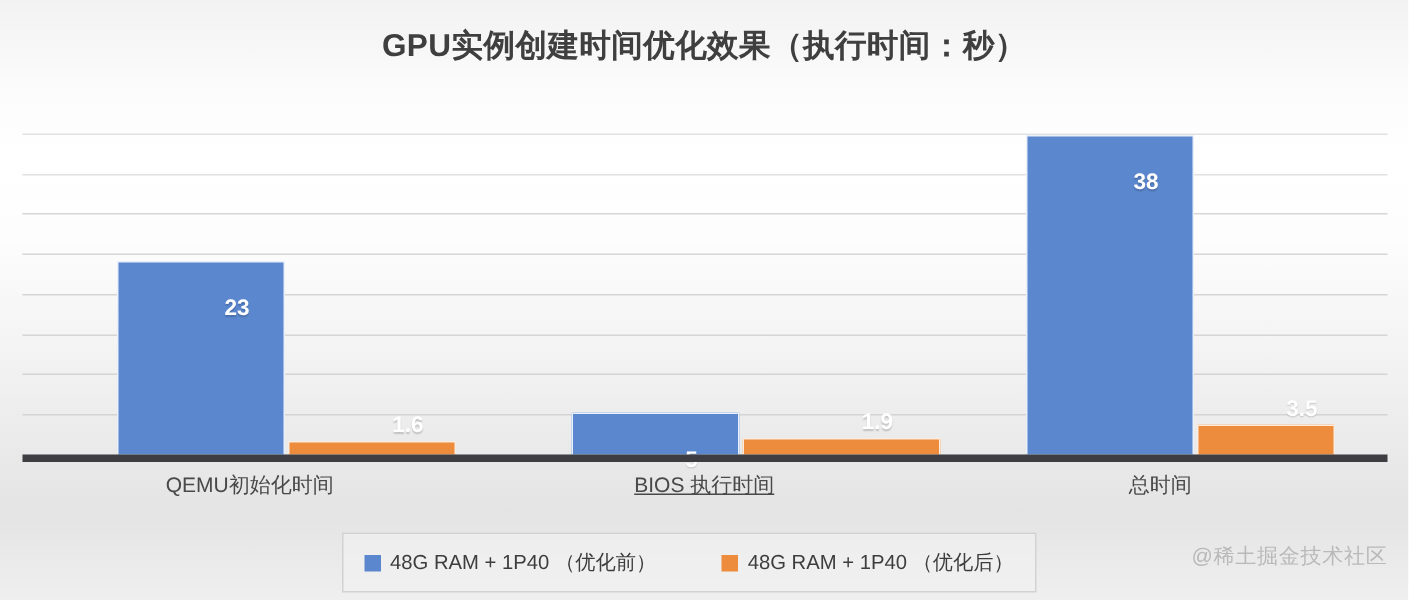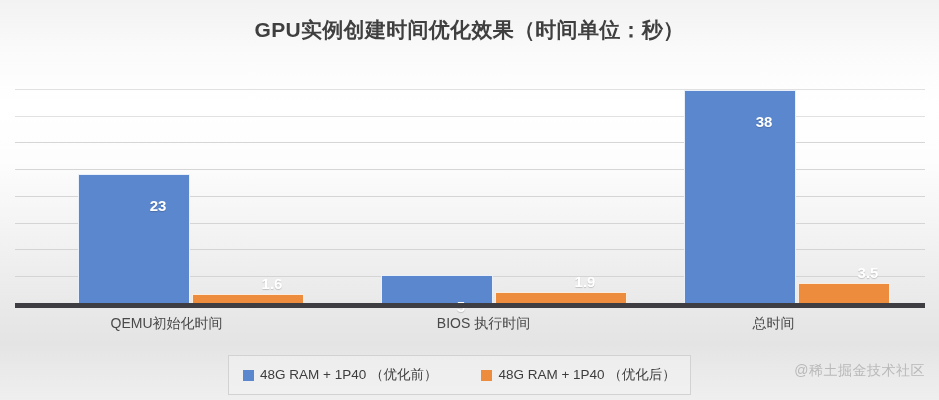--- a/index.html
+++ b/index.html
@@ -146,21 +146,21 @@
     color: #b9b9b9;
     white-space: nowrap;
     letter-spacing: 0.5px;
   }
 </style>
 </head>
 <body>
 
 <div id="chart-root">
 
-  <div id="chart-title">GPU实例创建时间优化效果（时间单位：秒）</div>
+  <div id="chart-title">GPU实例创建时间优化效果（执行时间：秒）</div>
 
   <div id="plot-area">
     <div id="gridlines">
         <div class="gridline faint" style="top: 27px;"></div>
         <div class="gridline faint" style="top: 54px;"></div>
         <div class="gridline" style="top: 80px;"></div>
         <div class="gridline" style="top: 107px;"></div>
         <div class="gridline" style="top: 134px;"></div>
         <div class="gridline" style="top: 161px;"></div>
         <div class="gridline" style="top: 187px;"></div>
@@ -185,21 +185,21 @@
         <div class="bar series-b" style="left: 783px; width: 92px; height: 20px;">
           <span class="bar-label">3.5</span>
         </div>
       </div>
   </div>
 
   <div id="axis-baseline"></div>
 
   <div id="category-labels">
       <div class="cat-label" style="left: 15px; width: 303px;">QEMU初始化时间</div>
-      <div class="cat-label" style="left: 332px; width: 303px;">BIOS 执行时间</div>
+      <div class="cat-label" style="left: 318px; width: 303px; text-decoration: underline;">BIOS 执行时间</div>
       <div class="cat-label" style="left: 622px; width: 303px;">总时间</div>
     </div>
 
   <div id="legend">
       <div class="legend-item">
         <span class="legend-swatch sw-a"></span>
         <span>48G RAM + 1P40 （优化前）</span>
       </div>
       <div class="legend-item">
         <span class="legend-swatch sw-b"></span>

